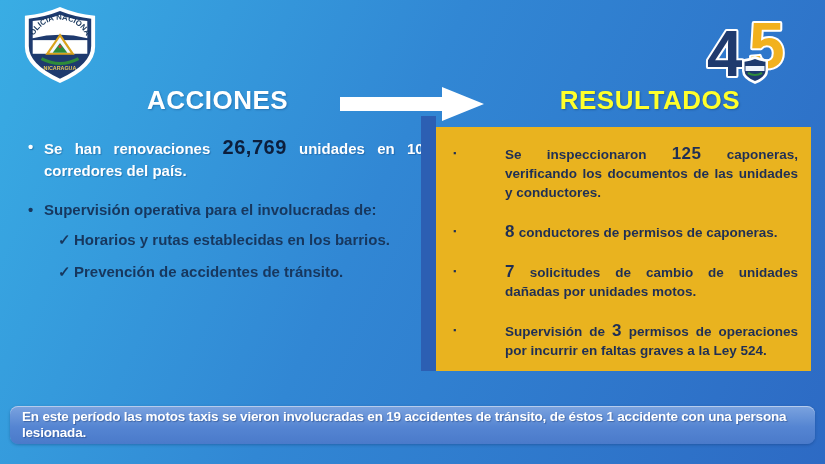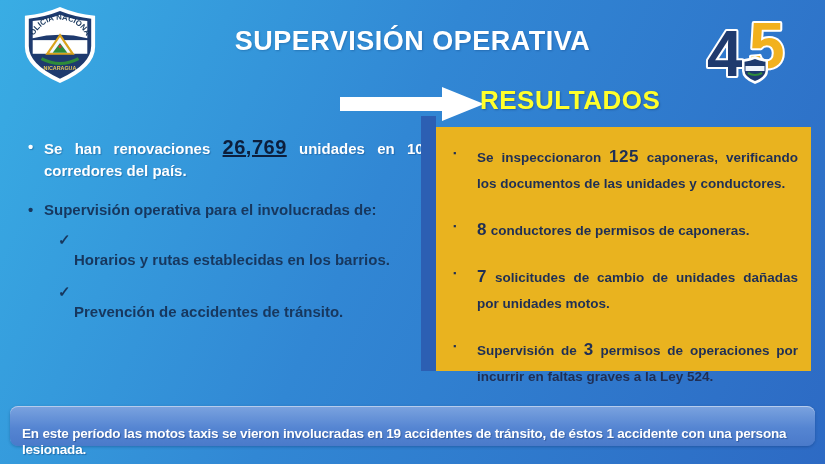--- a/index.html
+++ b/index.html
@@ -13,50 +13,50 @@
   .title{
     position:absolute; left:0; right:0; top:26px; text-align:center;
     color:#FFFFFF; font-weight:bold; font-size:27px; letter-spacing:.5px;
     text-shadow:1px 1px 2px rgba(0,40,90,.25);
   }
   .logo45{position:absolute; right:20px; top:4px; width:100px; height:88px;}
   .logo45 text{paint-order:stroke; stroke:#FFFFFF; stroke-width:4px; stroke-linejoin:round; font-weight:bold;}
   
   .heading{position:absolute; top:85px; font-weight:bold; font-size:26px; letter-spacing:.5px;}
   .heading.acciones{left:30px; width:375px; text-align:center; color:#FFFFFF; text-shadow:1px 1px 2px rgba(0,40,90,.3);}
-  .heading.resultados{left:480px; width:260px; text-align:left; color:#FFFF2B; text-shadow:1px 1px 2px rgba(0,40,90,.35);}
+  .heading.resultados{left:480px; width:260px; text-align:right; color:#FFFF2B; text-shadow:1px 1px 2px rgba(0,40,90,.35);}
   .arrow{position:absolute; left:338px; top:84px; width:148px; height:40px;}
   
   .acc-list{position:absolute; left:28px; top:136px; width:404px;}
   .acc-item{display:flex; margin-bottom:17px;}
   .acc-item .mark{flex:0 0 16px; font-size:15px; font-weight:bold; line-height:22px;}
   .acc-item .txt{flex:1; font-size:15px; font-weight:bold; line-height:22px; text-align:justify;}
   .acc-item.white{color:#FFFFFF; text-shadow:1px 1px 1px rgba(0,40,90,.3);}
   .acc-item.navy{color:#17375E; text-shadow:none; margin-bottom:8px;}
-  .big-num{font-size:20px; font-weight:bold; color:#0C1E3C; text-shadow:none; letter-spacing:.5px;text-decoration:underline;}
+  .big-num{font-size:20px; font-weight:bold; color:#0C1E3C; text-shadow:none; letter-spacing:.5px;}
   .sub-item{display:flex; margin:0 0 10px 30px; color:#17375E;}
   .sub-item .mark{flex:0 0 16px; font-size:15px; font-weight:bold; line-height:22px;}
-  .sub-item .txt{flex:1; font-size:15px; font-weight:bold; line-height:22px; text-align:justify;margin-top:20px;}
+  .sub-item .txt{flex:1; font-size:15px; font-weight:bold; line-height:22px; text-align:justify;}
   
   .res-box{
     position:absolute; left:436px; top:127px; width:375px; height:244px;
     background:#E9B31F; box-sizing:border-box; padding:17px 13px 0 10px;
   }
   .res-box::before{
     content:""; position:absolute; left:-15px; top:-11px; bottom:0; width:15px;
     background:#2C5FB3;
   }
   .res-item{display:flex; margin-bottom:20px; color:#1F2F55;}
   .res-item .mark{flex:0 0 24px; padding-left:7px; font-size:9px; line-height:19px;}
-  .res-item .txt{flex:1; font-size:13.5px; font-weight:bold; line-height:26px; text-align:justify;}
+  .res-item .txt{flex:1; font-size:13.5px; font-weight:bold; line-height:19px; text-align:justify;margin-left:28px;}
   .res-num{font-size:17px; font-weight:bold; letter-spacing:.5px;}
   
   .footer-bar{
     position:absolute; left:10px; right:10px; top:406px; height:38px;
-    border-radius:8px; box-sizing:border-box; padding:20px 12px;
+    border-radius:8px; box-sizing:border-box; padding:3px 12px;
     background:linear-gradient(180deg,#7BA3DF 0%,#5585D2 55%,#4A7ACA 100%);
     box-shadow:inset 0 1px 0 rgba(255,255,255,.45), 0 1px 3px rgba(0,30,80,.3);
   }
   .footer-bar .txt{
     color:#FFFFFF; font-weight:bold; font-size:13.5px; line-height:16px;
     letter-spacing:-.2px; text-shadow:1px 1px 1px rgba(0,30,80,.35);
   }
 </style>
 </head>
 <body>
@@ -74,33 +74,33 @@
       <textPath href="#arcP" startOffset="50%" text-anchor="middle">POLICIA NACIONAL</textPath>
     </text>
     <rect x="14" y="35" width="56" height="14" fill="#FFFFFF"></rect>
     <polygon points="42,30 29,49 55,49" fill="#F4F8FF" stroke="#D9A21B" stroke-width="2.2"></polygon>
     <polygon points="42,38 34.5,48 49.5,48" fill="#2E8B3A"></polygon>
     <circle cx="42" cy="41.5" r="1.6" fill="#C23434"></circle>
     <path d="M23,54 Q42,64 61,54" stroke="#2E8B3A" stroke-width="3" fill="none"></path>
     <text x="42" y="66" font-size="5.5" font-weight="bold" fill="#E6C75A" text-anchor="middle" font-family="Liberation Sans, sans-serif">NICARAGUA</text>
   </svg>
 
-  <div class="title">SUPERVISIÓN OPERATIVA</div>
 
   <svg class="logo45" viewBox="0 0 100 88">
     <text x="2" y="72" font-size="64" fill="#1F3A6E" font-family="Liberation Sans, sans-serif">4</text>
     <text x="44" y="64" font-size="64" fill="#F2B11E" font-family="Liberation Sans, sans-serif">5</text>
     <g>
       <path d="M50,52 Q56,54.5 63,55.5 L63,67 Q63,75 50,80 Q37,75 37,67 L37,55.5 Q44,54.5 50,52 Z" fill="#FFFFFF"></path>
       <path d="M50,55 Q55,57 60.5,57.8 L60.5,66.5 Q60.5,72.8 50,77 Q39.5,72.8 39.5,66.5 L39.5,57.8 Q45,57 50,55 Z" fill="#1E3A6E"></path>
       <rect x="40.5" y="62" width="19" height="5" fill="#EFF4FB"></rect>
       <path d="M43,69 Q50,73 57,69" stroke="#2E8B3A" stroke-width="2.2" fill="none"></path>
     </g>
   </svg>
 
+  <div class="heading acciones">ACCIONES</div>
   <svg class="arrow" viewBox="0 0 148 40">
     <polygon points="2,13 104,13 104,3 146,20 104,37 104,27 2,27" fill="#FFFFFF"></polygon>
   </svg>
   <div class="heading resultados">RESULTADOS</div>
 
   <div class="acc-list">
     <div class="acc-item white">
       <span class="mark">•</span>
       <span class="txt"><span>Se han renovaciones </span><span class="big-num">26,769</span><span> unidades en 102 corredores del país.</span></span>
     </div>

